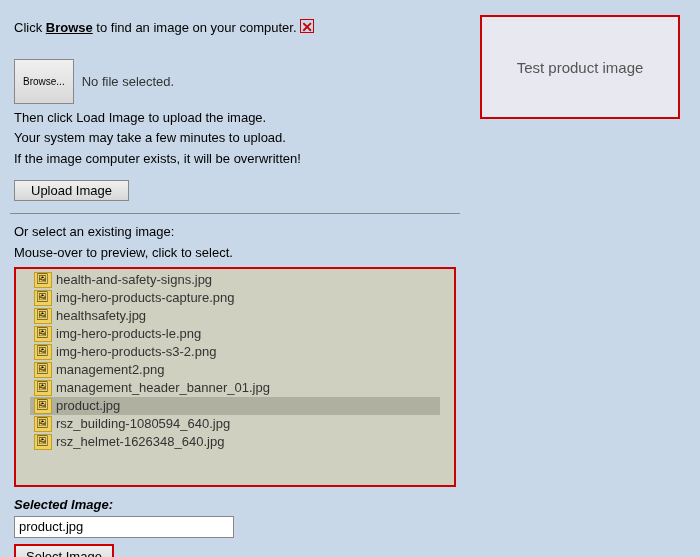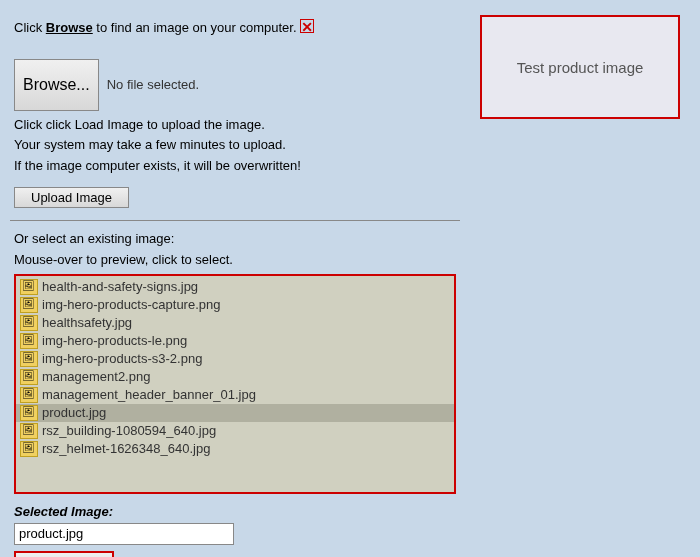--- a/index.html
+++ b/index.html
@@ -84,21 +84,21 @@
       align-items: center;
       gap: 8px;
       margin-bottom: 4px;
     }
 
     .browse-button {
       border: 1px solid #888;
       background: linear-gradient(to bottom, #f0f0f0, #d8d8d8);
       padding: 16px 8px;
       cursor: pointer;
-      font-size: 16px;
+      font-size: 10px;
     }
 
     .no-file-text {
       font-size: 13px;
       color: #333;
     }
 
     .instructions-block {
       margin-bottom: 6px;
       line-height: 1.6;
@@ -141,21 +141,21 @@
 
     .file-list-scroll {
       width: 100%;
       height: 100%;
       overflow-y: scroll;
       overflow-x: scroll;
     }
 
     .file-list {
       list-style: none;
-      padding: 2px 0;
+      padding: 2px 14px;
       min-width: 350px;
     }
 
     .file-list li {
       display: flex;
       align-items: center;
       padding: 1px 4px;
       font-size: 13px;
       cursor: pointer;
       white-space: nowrap;
@@ -230,21 +230,21 @@
     <div class="upload-section">
       <div class="click-instruction">
         <span>Click </span><span class="browse-link">Browse</span><span> to find an image on your computer.</span>
         <span class="close-icon-inline">✕</span>
       </div>
       <div class="browse-row">
         <button class="browse-button">Browse...</button>
         <span class="no-file-text">No file selected.</span>
       </div>
       <div class="instructions-block">
-        <div>Click click Load Image to upload the image.</div>
+        <div>Then click Load Image to upload the image.</div>
         <div>Your system may take a few minutes to upload.</div>
         <div>If the image computer exists, it will be overwritten!</div>
       </div>
       <button class="upload-image-button">Upload Image</button>
     </div>
 
     <hr class="divider">
 
     <div class="select-section">
       <div class="select-instruction">Or select an existing image:</div>

